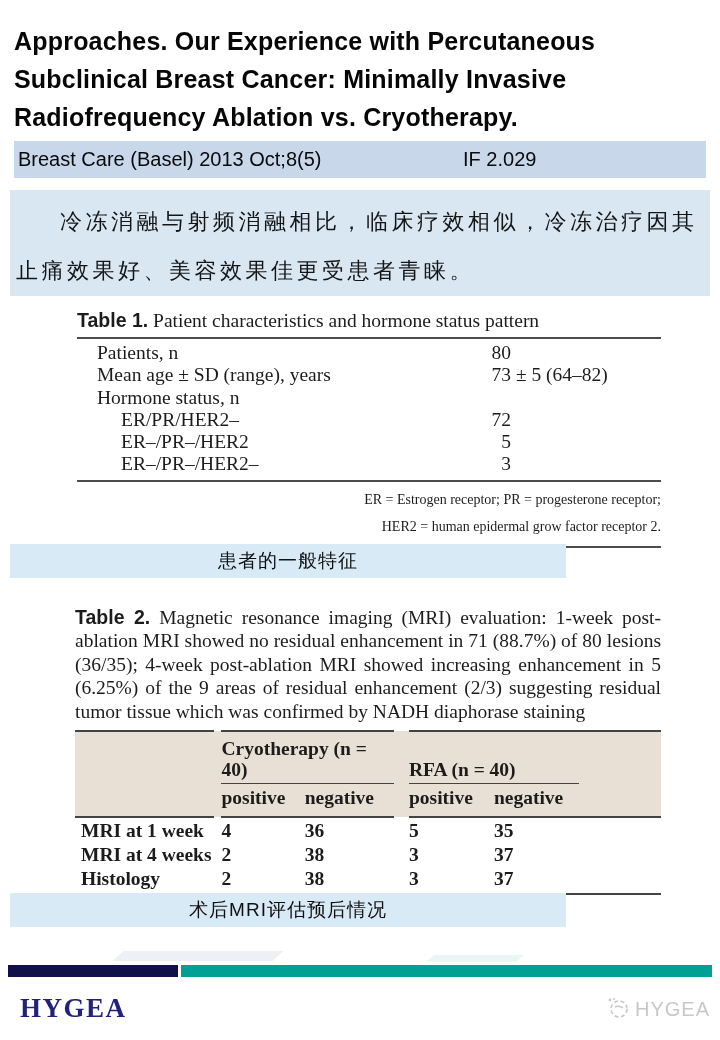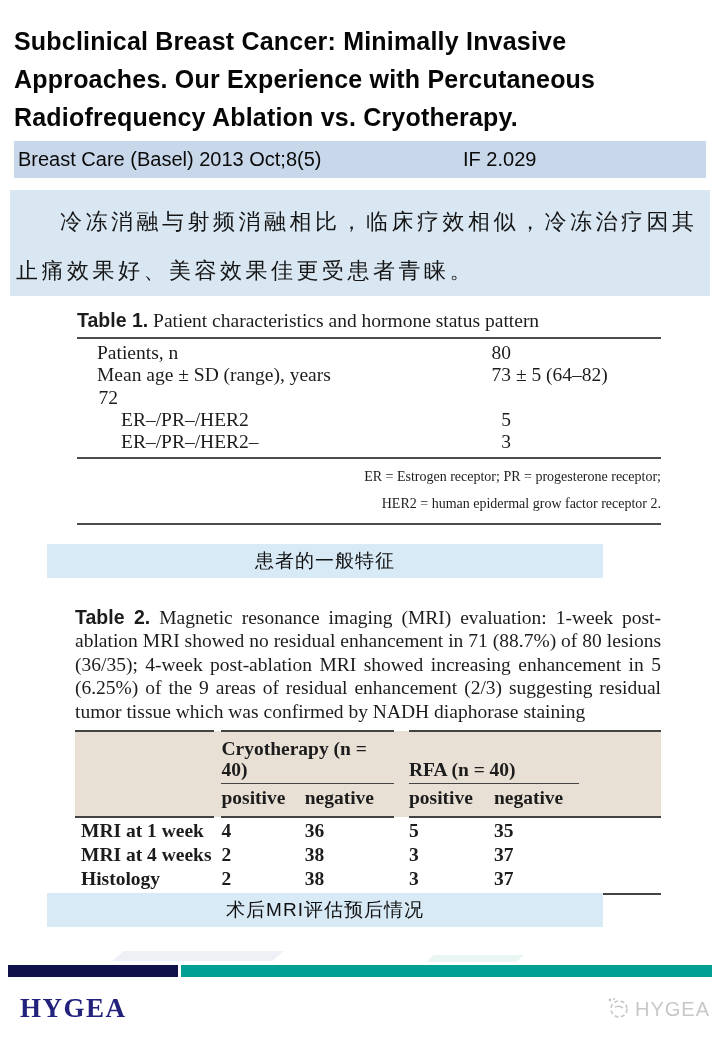--- a/index.html
+++ b/index.html
@@ -46,21 +46,21 @@
   .t1-rows { border-top:2.5px solid #4c4c4c; border-bottom:2.5px solid #4c4c4c; padding:3px 0 4px; }
   .t1-row { display:flex; font-size:19.5px; line-height:22.3px;margin-left:20px; }
   .t1-label { flex:0 0 393px; }
   .t1-row.indent .t1-label { padding-left:24px; }
   .t1-val .num { display:inline-block; min-width:21px; text-align:right; }
   .t1-foot { border-bottom:2.5px solid #4c4c4c; padding:4px 0 6px; font-size:14px; line-height:27px;text-align:right; }
   
   .banner {
     position:absolute; left:10px; width:556px; height:34px;
     background:#d9eaf7; display:flex; align-items:center; justify-content:center;
-    font-size:19px; color:#111; letter-spacing:1px;margin-left:37px;
+    font-size:19px; color:#111; letter-spacing:1px;
   }
   .banner1 { top:544px; }
   .banner2 { top:893px; }
   
   .t2-panel {
     position:absolute; left:75px; top:606px; width:586px;
     font-family:"Liberation Serif", serif; color:#1c1c1c;
   }
   .t2-caption { font-size:19.5px; line-height:23.4px; text-align:justify; }
   table.t2 {
@@ -98,22 +98,22 @@
     color:#c8c8c8;
   }
   .watermark .wm-text { font-size:20px; letter-spacing:1px; color:#c8c8c8; }
 </style>
 </head>
 <body>
 
 <div class="page">
 
   <div class="title">
+    <div>Approaches. Our Experience with Percutaneous</div>
     <div>Subclinical Breast Cancer: Minimally Invasive</div>
-    <div>Approaches. Our Experience with Percutaneous</div>
     <div>Radiofrequency Ablation vs. Cryotherapy.</div>
   </div>
 
   <div class="journal-bar">
     <span class="citation">Breast Care (Basel) 2013 Oct;8(5)</span>
     <span class="impact">IF 2.029</span>
   </div>
 
   <div class="summary-box">
     <p>冷冻消融与射频消融相比，临床疗效相似，冷冻治疗因其止痛效果好、美容效果佳更受患者青睐。</p>
@@ -126,21 +126,26 @@
     </div>
     <div class="t1-rows">
       <div class="t1-row">
         <span class="t1-label">Patients, n</span>
         <span class="t1-val"><span class="num">80</span><span></span></span>
       </div>
       <div class="t1-row">
         <span class="t1-label">Mean age ± SD (range), years</span>
         <span class="t1-val"><span class="num">73</span><span> ± 5 (64–82)</span></span>
       </div>
+      <div class="t1-row">
+        <span class="t1-label">Hormone status, n</span>
+        <span class="t1-val"><span class="num"></span><span></span></span>
+      </div>
       <div class="t1-row indent">
+        <span class="t1-label">ER/PR/HER2–</span>
         <span class="t1-val"><span class="num">72</span><span></span></span>
       </div>
       <div class="t1-row indent">
         <span class="t1-label">ER–/PR–/HER2</span>
         <span class="t1-val"><span class="num">5</span><span></span></span>
       </div>
       <div class="t1-row indent">
         <span class="t1-label">ER–/PR–/HER2–</span>
         <span class="t1-val"><span class="num">3</span><span></span></span>
       </div>

